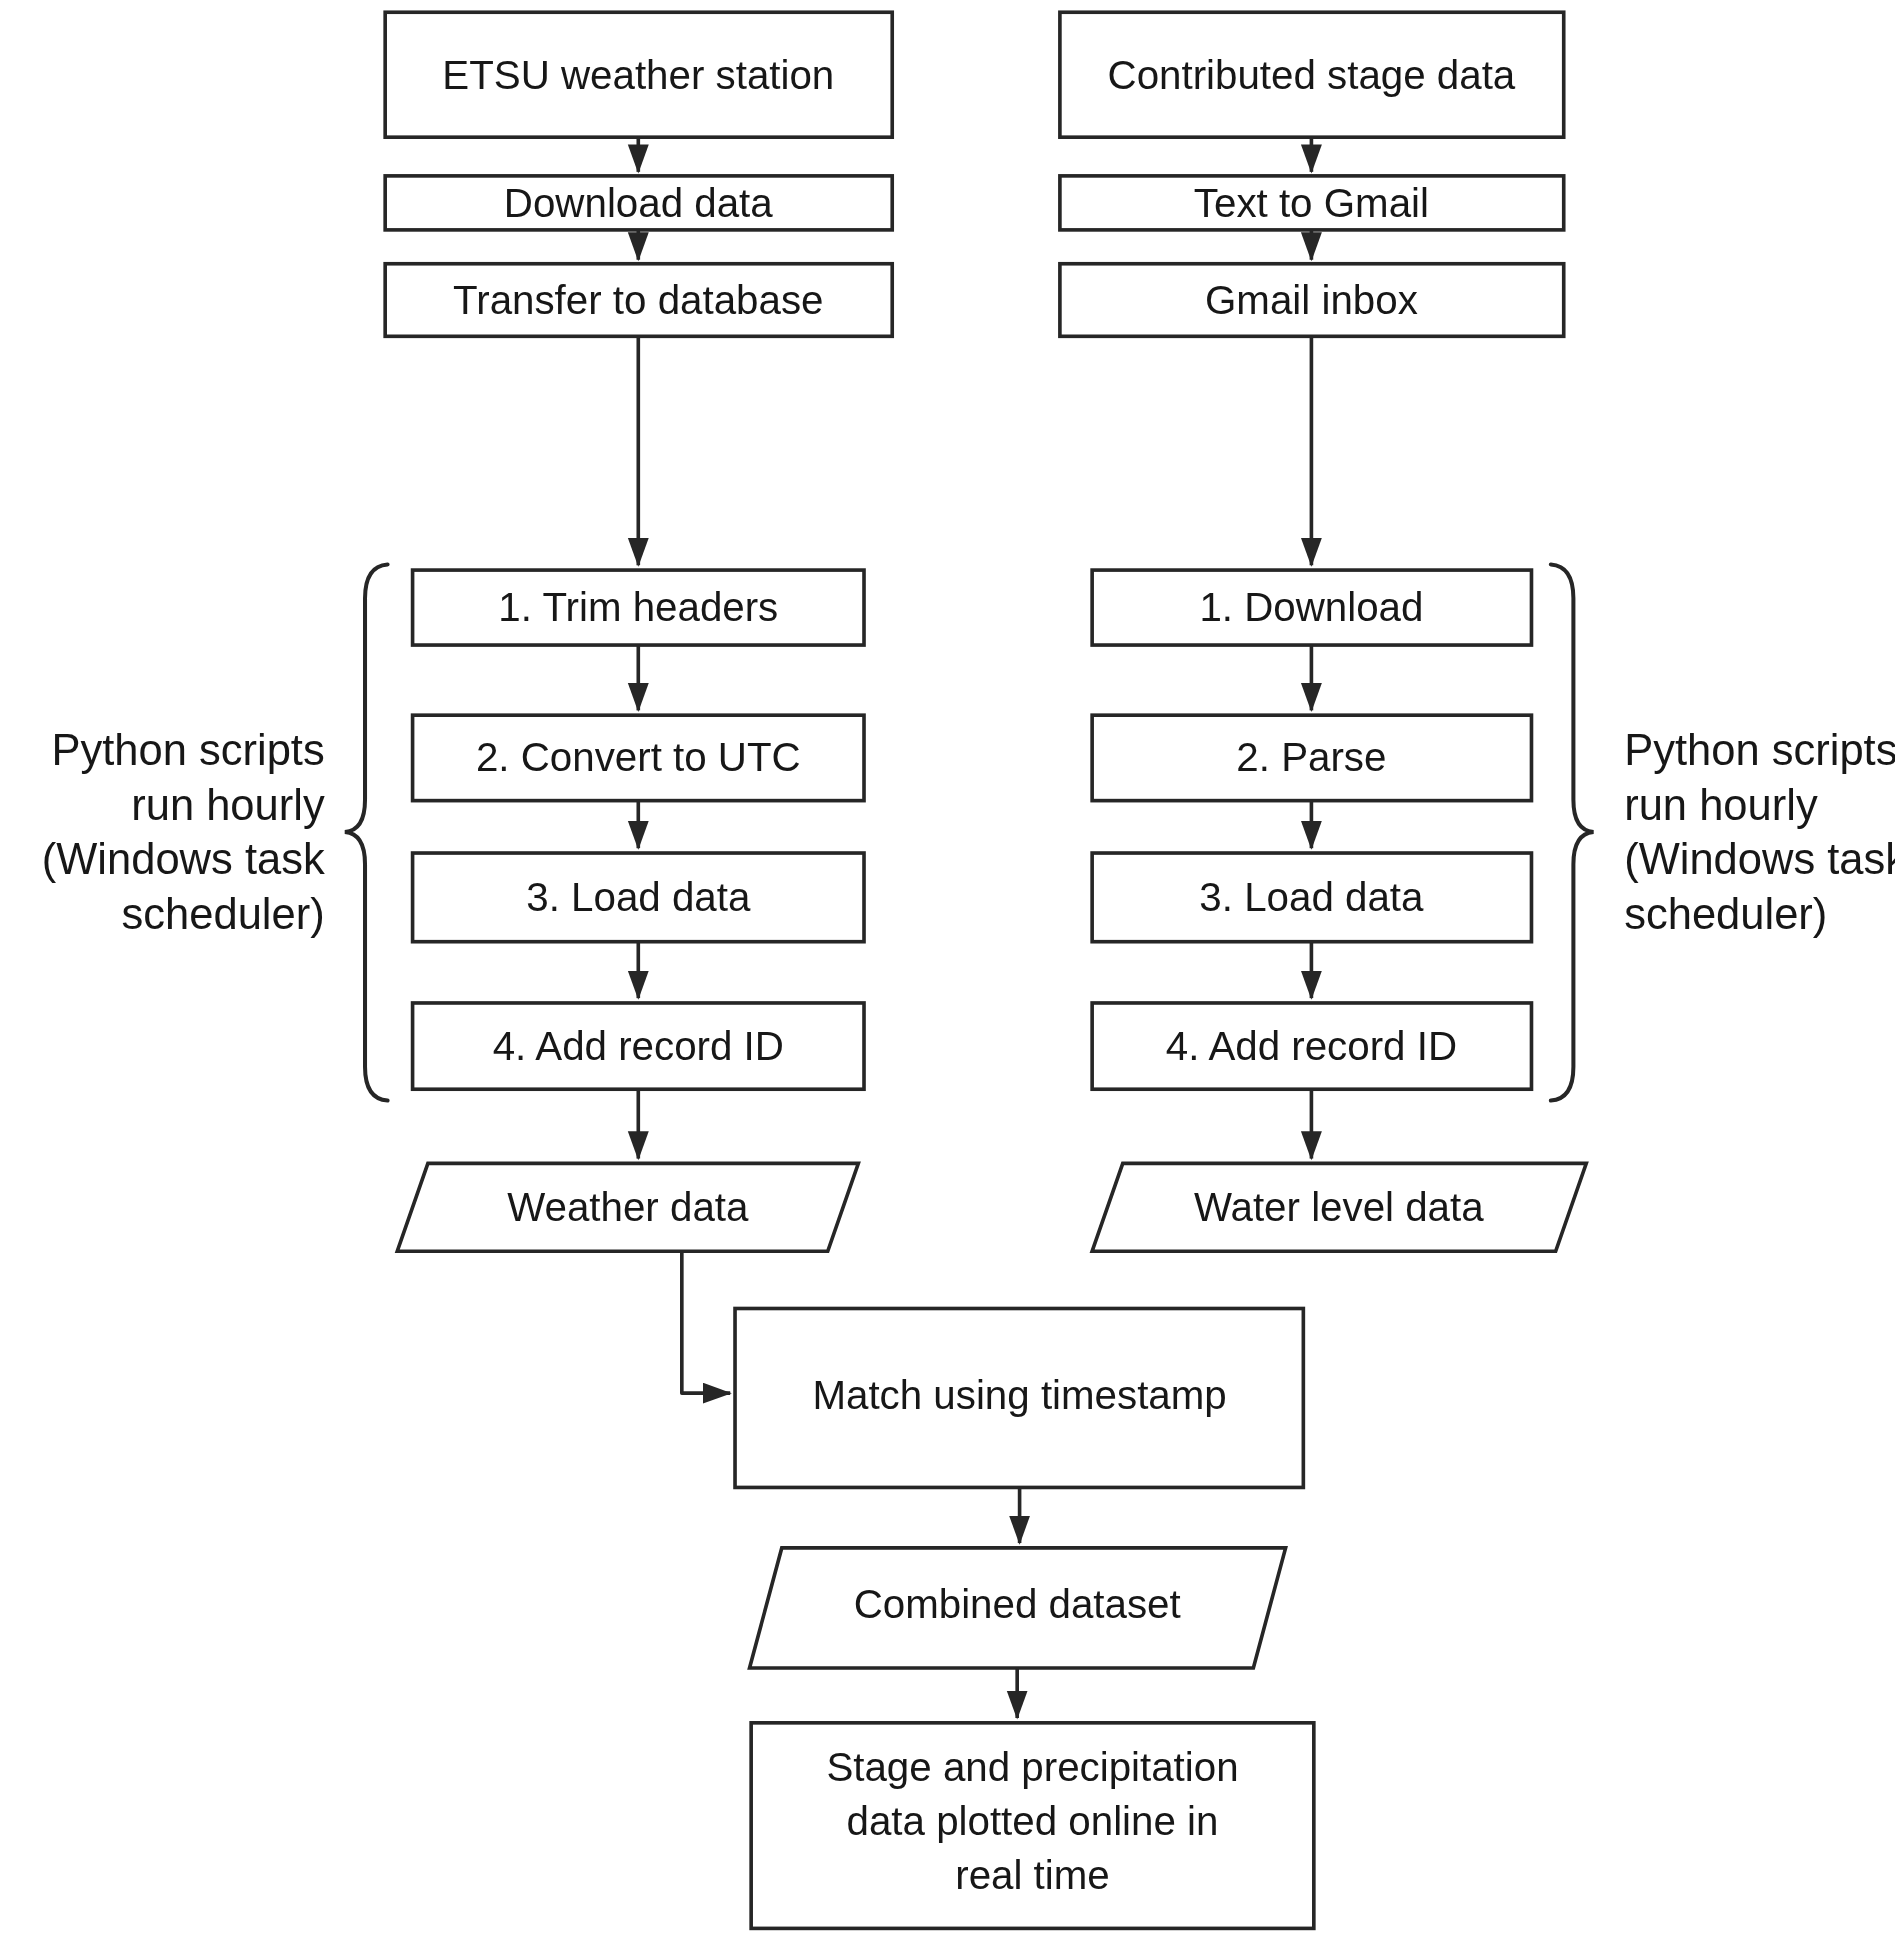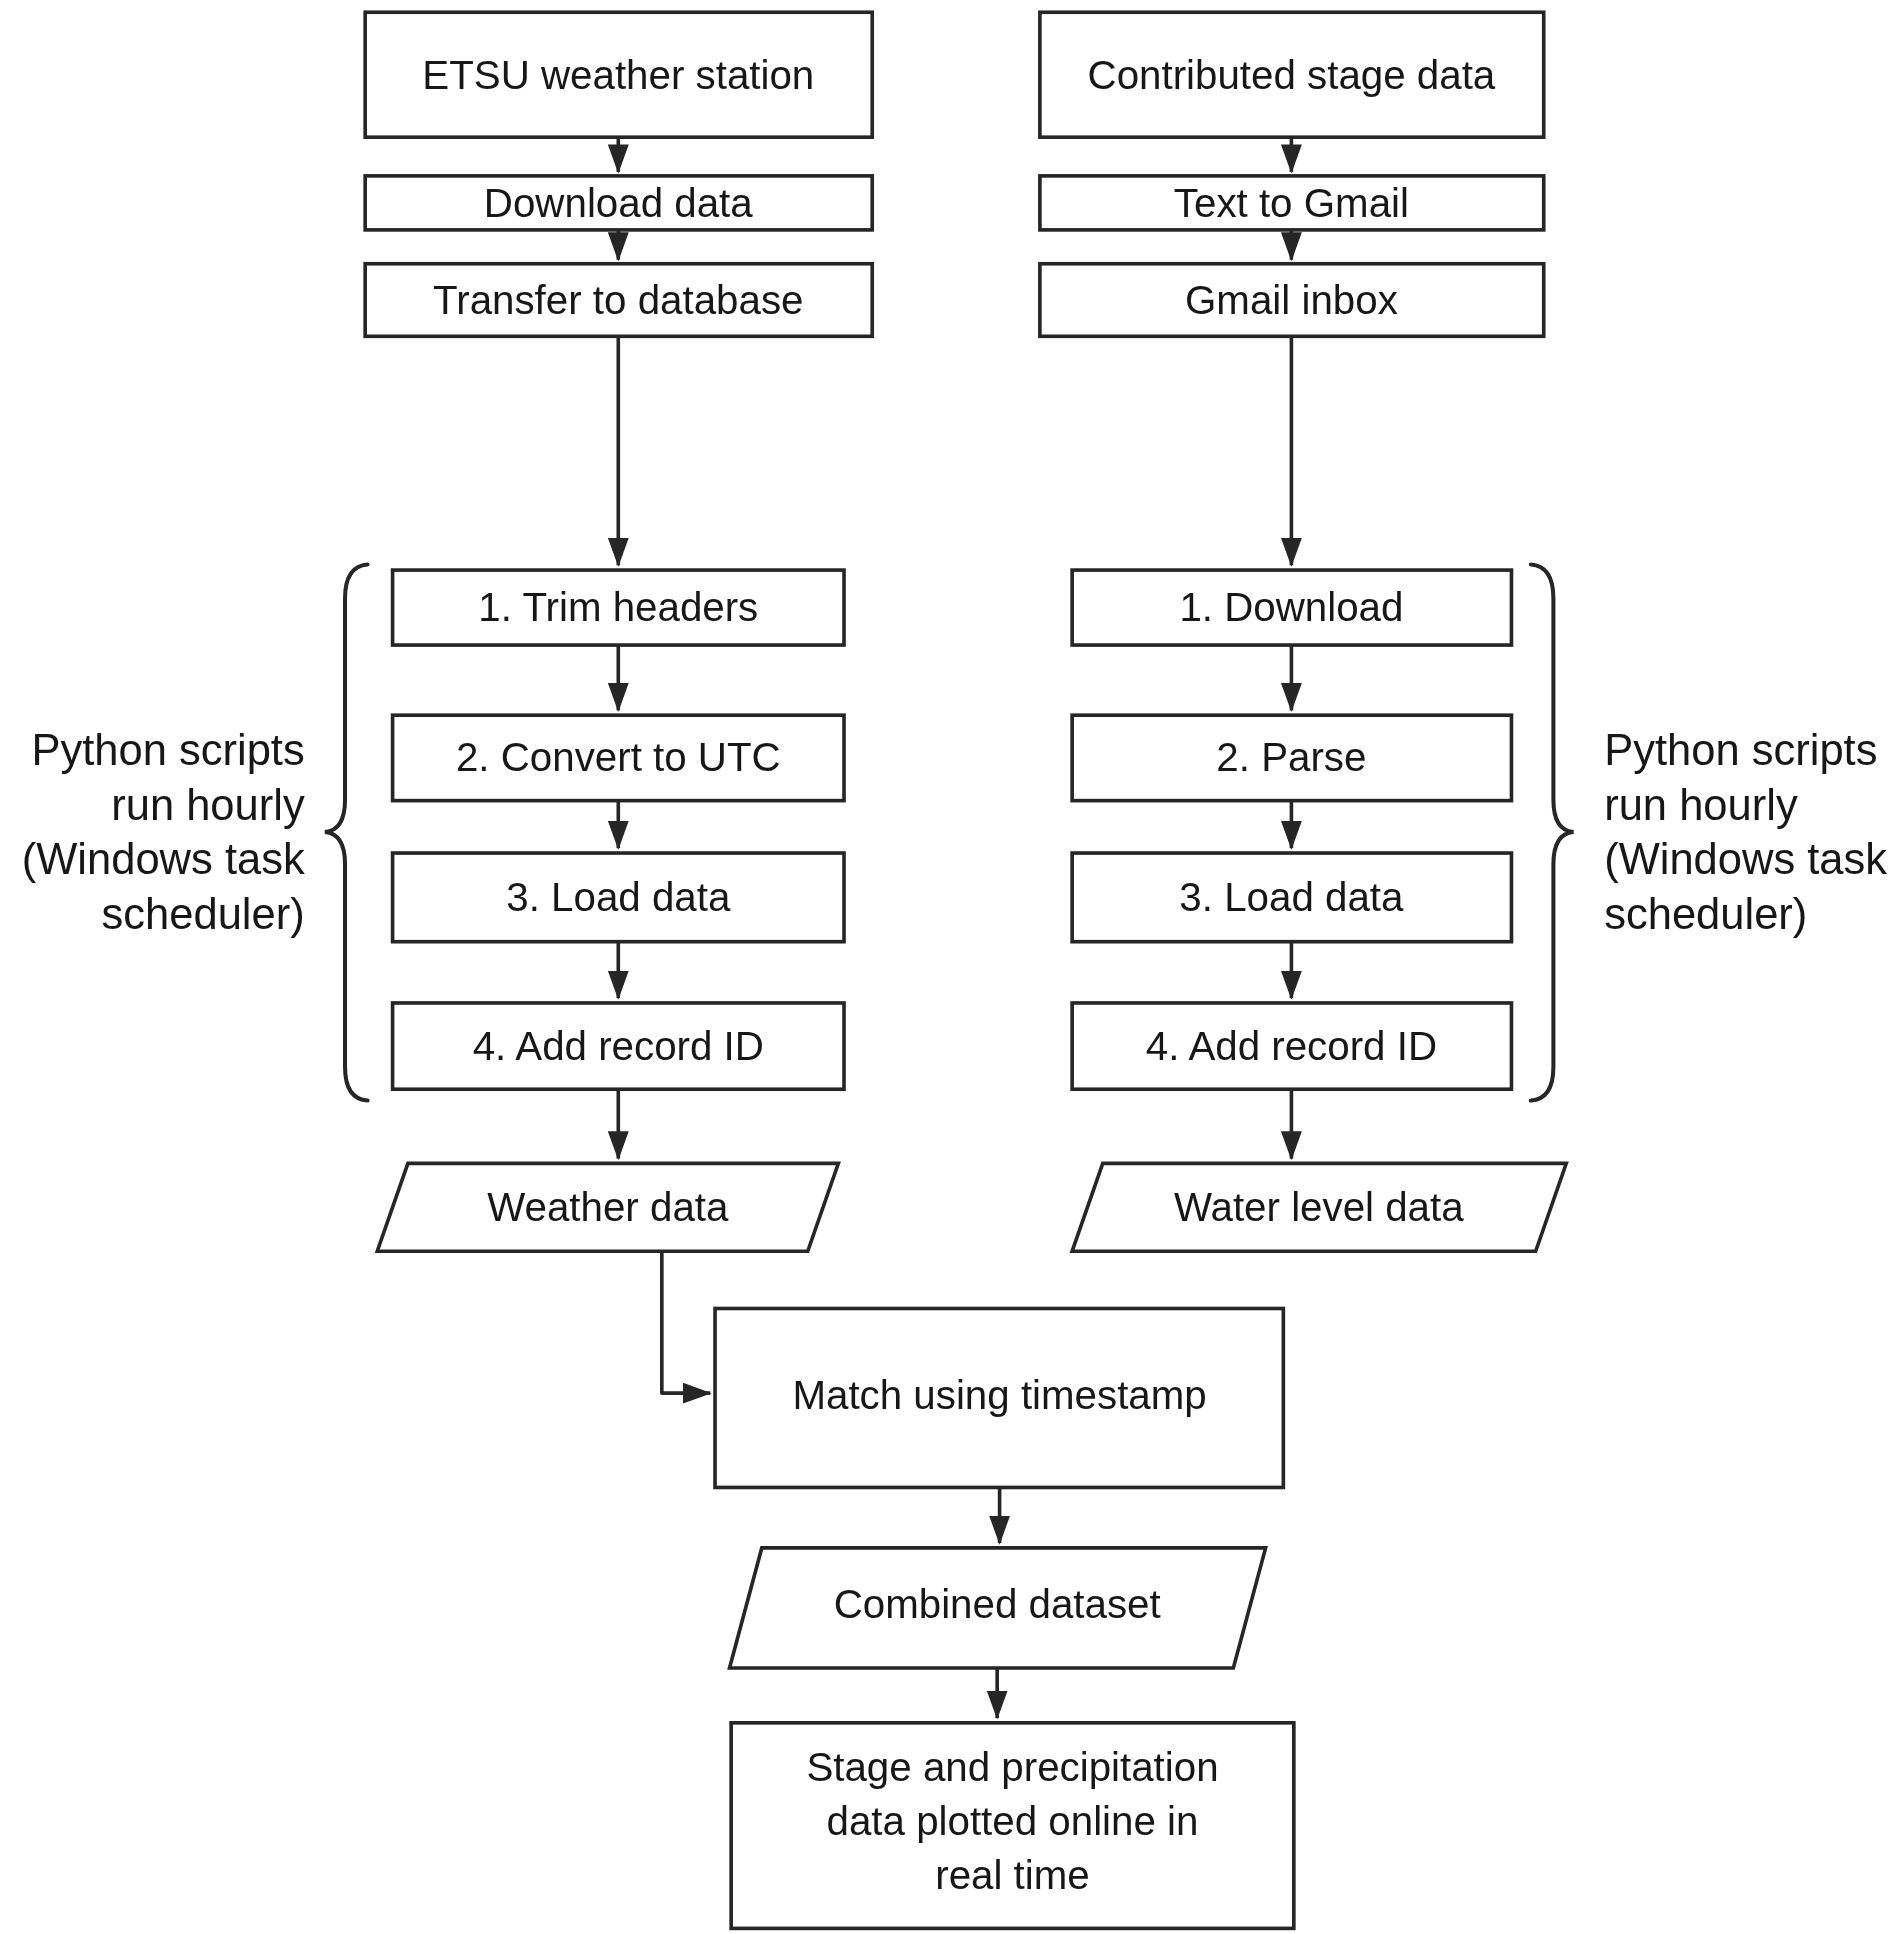--- a/index.html
+++ b/index.html
@@ -4,20 +4,21 @@
 <style>
   html, body {
     margin: 0;
     padding: 0;
     background: var(--bg, #ffffff);
   }
   .page {
     width: 1568px;
     height: 1935px;
     background: var(--bg, #ffffff);
+    padding-left: 20px;
   }
   svg { display: block; }
   text {
     font-family: "Liberation Sans", sans-serif;
     fill: var(--text, #171717);
   }
   .node-label {
     font-size: 50px;
     text-anchor: middle;
     dominant-baseline: central;

